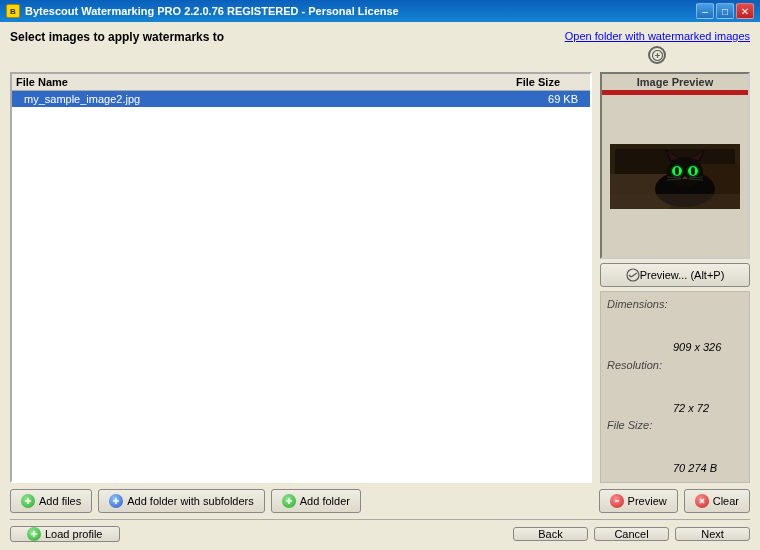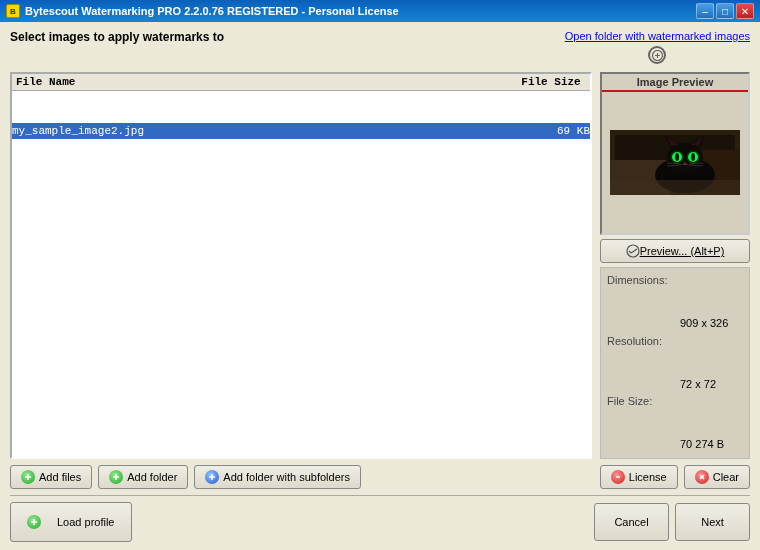--- a/index.html
+++ b/index.html
@@ -116,49 +116,47 @@
     }
 
     
     .file-list-panel {
       flex: 1;
       display: flex;
       flex-direction: column;
       border: 2px inset #fff;
       background: white;
       min-height: 0;
-      font-family: Liberation Mono, monospace;
     }
     .file-list-header {
       display: flex;
       background: #e8e4d8;
       border-bottom: 1px solid #aaa;
       padding: 2px 4px;
     }
     .col-filename {
       flex: 1;
       font-weight: bold;
       color: #000;
     }
     .col-filesize {
       width: 70px;
-      text-align: center;
+      text-align: left;
       font-weight: bold;
       color: #000;
     }
     .file-list-body {
       flex: 1;
       overflow-y: auto;
       background: white;
     }
     .file-row {
       display: flex;
-      padding: 2px 0;
+      padding: 2px 12px;
       cursor: pointer;
-      margin-top: 32px;
     }
     .file-row.selected {
       background: #316ac5;
       color: white;
     }
     .file-row .filename {
       flex: 1;
     }
     .file-row .filesize {
       width: 70px;
@@ -185,21 +183,21 @@
     }
     .preview-label {
       font-size: 11px;
       font-weight: bold;
       color: #333;
       text-align: center;
       padding: 2px;
       background: #d4cfbf;
       width: 100%;
       text-align: center;
-      border-bottom: 2px solid #b91c1c;
+      border-bottom: 5px solid #b91c1c;
     }
     .preview-image-area {
       flex: 1;
       width: 100%;
       display: flex;
       align-items: center;
       justify-content: center;
       background: #d4cfbf;
       padding: 4px;
     }
@@ -215,33 +213,33 @@
       border: 1px solid #888;
       border-radius: 3px;
       padding: 4px 8px;
       cursor: pointer;
       display: flex;
       align-items: center;
       justify-content: center;
       gap: 0;
       font-size: 11px;
       width: 100%;
-      text-decoration: underline;
     }
 
     .image-info {
       background: #d4cfbf;
       border: 1px solid #bbb;
       padding: 4px 6px;
       font-size: 11px;
       line-height: 1.6;
     }
     .info-row {
       display: flex;
-      gap: 8px;
+      gap: 1px;
+      font-style: italic;
     }
     .info-label { color: #444; min-width: 65px; }
     .info-value { color: #000; margin-top: 43px; }
 
     
     .action-buttons {
       display: flex;
       gap: 6px;
       align-items: center;
       justify-content: space-between;
@@ -293,25 +291,25 @@
     
     .nav-buttons {
       display: flex;
       gap: 6px;
       align-items: center;
     }
     .nav-btn {
       background: linear-gradient(to bottom, #f0ede4, #ddd9cc);
       border: 1px solid #888;
       border-radius: 3px;
-      padding: 12px 16px;
+      padding: 0 16px;
       cursor: pointer;
       display: flex;
       align-items: center;
-      gap: 16px;
+      gap: 4px;
       font-size: 11px;
       min-width: 75px;
       justify-content: center;
     }
 
     .spacer { flex: 1; }
 
     .separator {
       height: 1px;
       background: #aaa;
@@ -437,45 +435,45 @@
     <button class="action-btn">
       <div class="btn-icon-green">
         <svg width="8" height="8" viewBox="0 0 8 8">
             <line x1="4" y1="1" x2="4" y2="7" stroke="white" stroke-width="1.5"></line>
             <line x1="1" y1="4" x2="7" y2="4" stroke="white" stroke-width="1.5"></line>
           </svg>
       </div>
       <span>Add files</span>
     </button>
     <button class="action-btn">
+      <div class="btn-icon-blue">
+        <svg width="8" height="8" viewBox="0 0 8 8">
+            <line x1="4" y1="1" x2="4" y2="7" stroke="white" stroke-width="1.5"></line>
+            <line x1="1" y1="4" x2="7" y2="4" stroke="white" stroke-width="1.5"></line>
+          </svg>
+      </div>
+      <span>Add folder with subfolders</span>
+    </button>
+    <button class="action-btn">
       <div class="btn-icon-green">
         <svg width="8" height="8" viewBox="0 0 8 8">
             <line x1="4" y1="1" x2="4" y2="7" stroke="white" stroke-width="1.5"></line>
             <line x1="1" y1="4" x2="7" y2="4" stroke="white" stroke-width="1.5"></line>
           </svg>
       </div>
       <span>Add folder</span>
-    </button>
-    <button class="action-btn">
-      <div class="btn-icon-blue">
-        <svg width="8" height="8" viewBox="0 0 8 8">
-            <line x1="4" y1="1" x2="4" y2="7" stroke="white" stroke-width="1.5"></line>
-            <line x1="1" y1="4" x2="7" y2="4" stroke="white" stroke-width="1.5"></line>
-          </svg>
-      </div>
-      <span>Add folder with subfolders</span>
     </button>
     <div class="spacer"></div>
     <button class="action-btn">
       <div class="btn-icon-red">
         <svg width="8" height="8" viewBox="0 0 8 8">
             <line x1="2" y1="4" x2="6" y2="4" stroke="white" stroke-width="1.5"></line>
           </svg>
       </div>
-      <span>License</span>
+      <span>Preview</span>
     </button>
     <button class="action-btn">
       <div class="btn-icon-red">
         <svg width="8" height="8" viewBox="0 0 8 8">
             <line x1="2" y1="2" x2="6" y2="6" stroke="white" stroke-width="1.5"></line>
             <line x1="6" y1="2" x2="2" y2="6" stroke="white" stroke-width="1.5"></line>
           </svg>
       </div>
       <span>Clear</span>
     </button>
@@ -488,20 +486,23 @@
       <div class="btn-icon-green">
         <svg width="8" height="8" viewBox="0 0 8 8">
             <line x1="4" y1="1" x2="4" y2="7" stroke="white" stroke-width="1.5"></line>
             <line x1="1" y1="4" x2="7" y2="4" stroke="white" stroke-width="1.5"></line>
           </svg>
       </div>
       <span>Load profile</span>
     </button>
     <div class="spacer"></div>
     <button class="nav-btn">
+      <span>Back</span>
+    </button>
+    <button class="nav-btn">
       <span>Cancel</span>
     </button>
     <button class="nav-btn" style="background: linear-gradient(to bottom, #f0ede4, #ddd9cc);">
       <span>Next</span>
     </button>
   </div>
 
 </div>
 
 </body></html>

